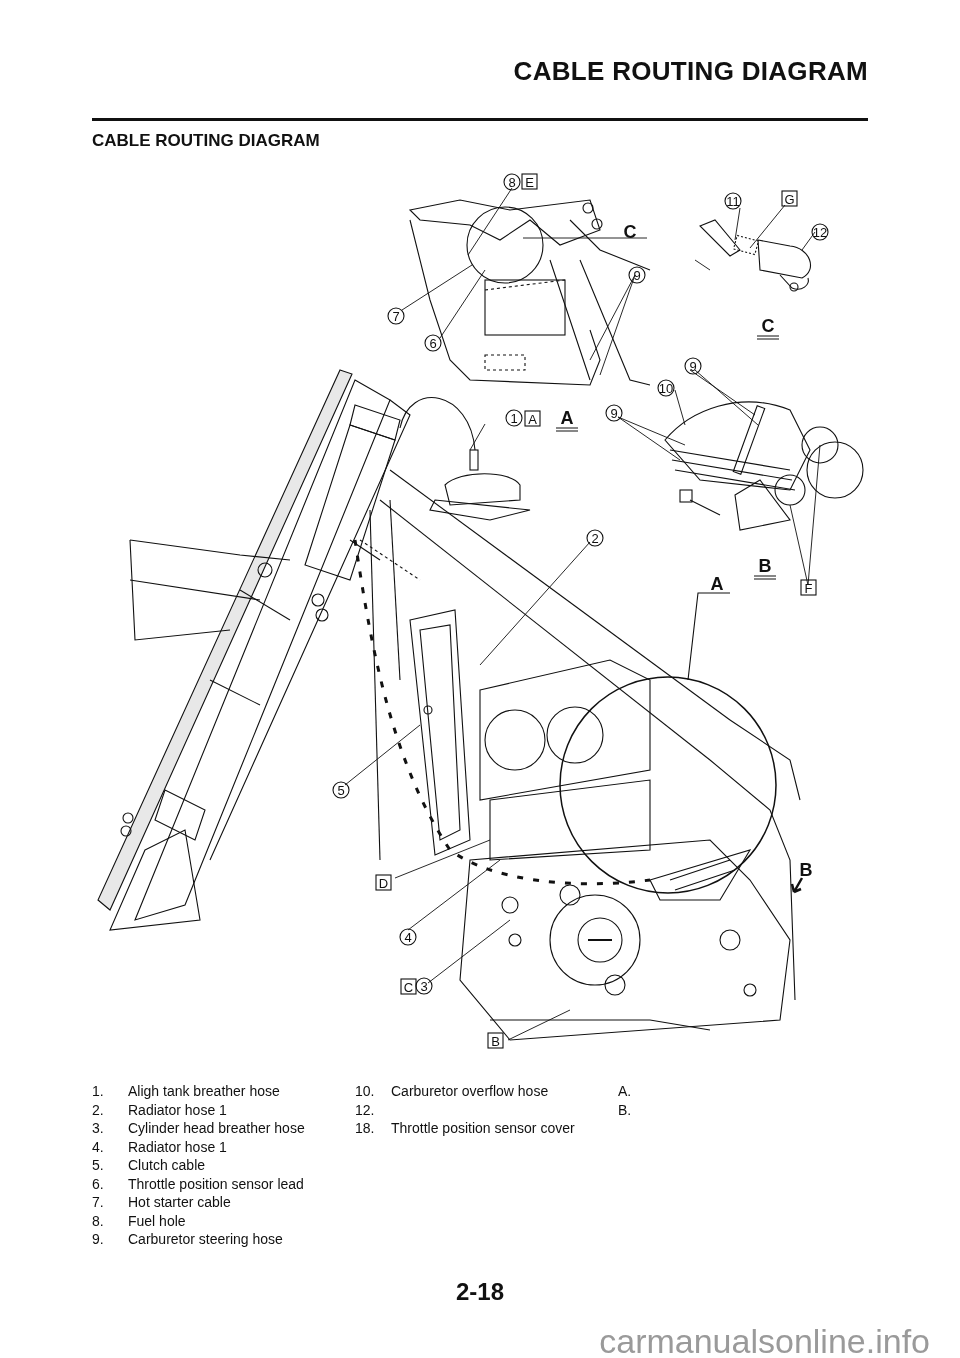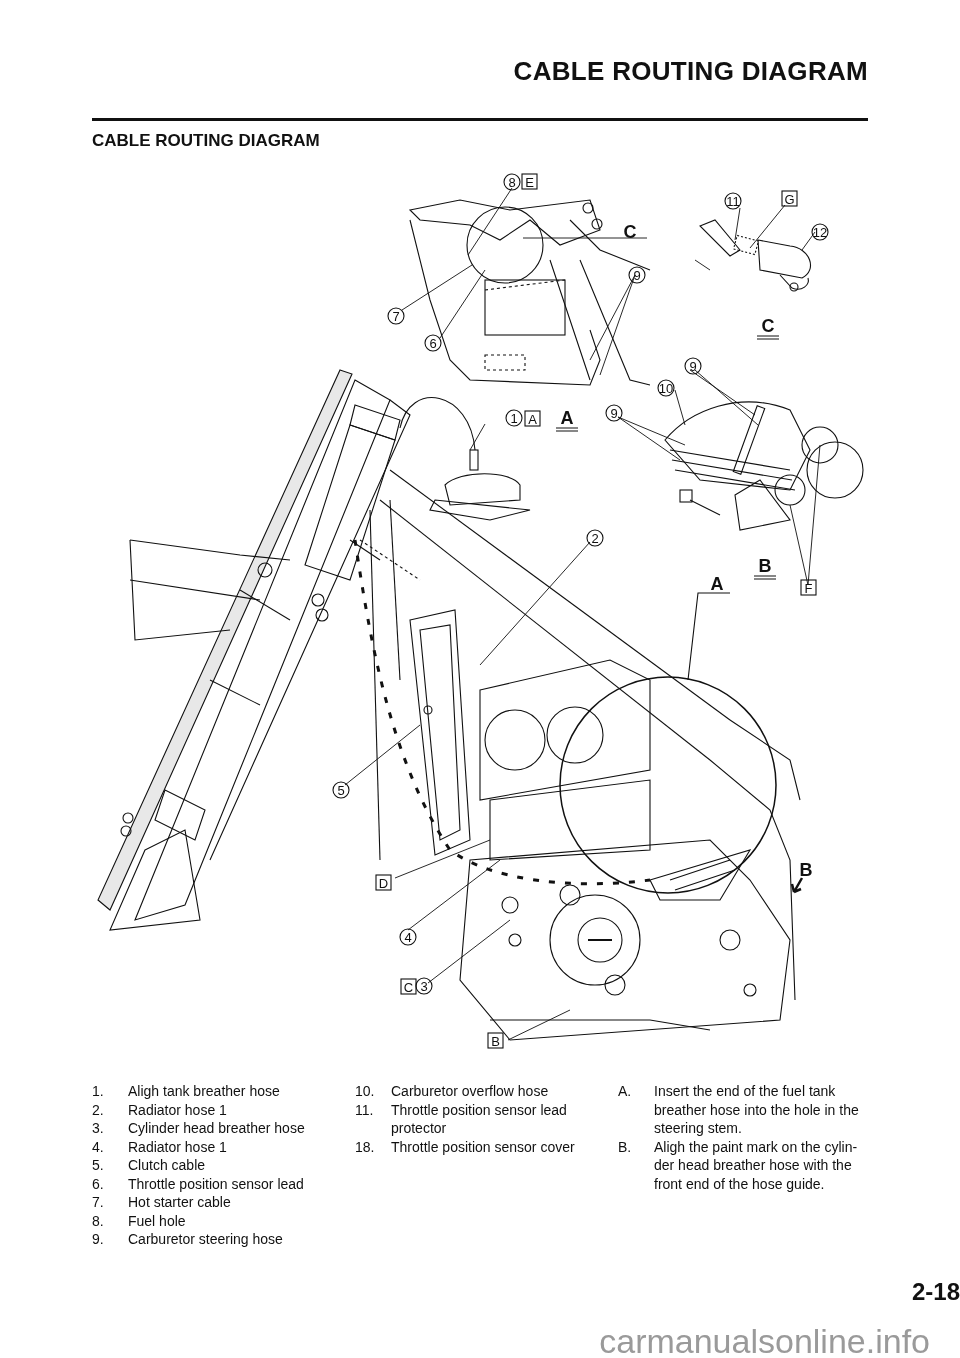--- a/index.html
+++ b/index.html
@@ -13,21 +13,21 @@
   .callout-num { font-family: "Liberation Sans", sans-serif; font-size: 13px; text-anchor: middle; dominant-baseline: central; fill: #111; }
   .callout-letter { font-family: "Liberation Sans", sans-serif; font-size: 13px; text-anchor: middle; dominant-baseline: central; fill: #111; }
   .view-letter { font-family: "Liberation Sans", sans-serif; font-size: 18px; font-weight: bold; fill: #111; text-anchor: middle; }
   .legend { position: absolute; top: 1082px; font-size: 14px; line-height: 18.5px; }
   .legend .row { display: flex; }
   .legend .num { width: 36px; flex: none; }
   .legend .txt { flex: 1; }
   .col1 { left: 92px; width: 240px; }
   .col2 { left: 355px; width: 240px; }
   .col3 { left: 618px; width: 250px; }
-  .page-num { position: absolute; left: 0; right: 0; top: 1278px; text-align: right; font-size: 24px; font-weight: bold; }
+  .page-num { position: absolute; left: 0; right: 0; top: 1278px; text-align: center; font-size: 24px; font-weight: bold; }
   .watermark { position: absolute; right: 30px; top: 1322px; font-size: 34px; color: #9a9a9a; }
 </style>
 </head>
 <body>
 
 <div class="header-title">CABLE ROUTING DIAGRAM</div>
 <div class="header-rule"></div>
 <div class="section-title">CABLE ROUTING DIAGRAM</div>
 
 <div class="diagram">
@@ -318,34 +318,31 @@
       <span class="txt">Carburetor steering hose</span>
     </div>
 </div>
 
 <div class="legend col2">
   <div class="row">
       <span class="num">10.</span>
       <span class="txt">Carburetor overflow hose</span>
     </div>
   <div class="row">
-      <span class="num">11.</span>
-      <span class="txt">Throttle position sensor lead protector</span>
+      <span class="num">12.</span>
     </div>
   <div class="row">
       <span class="num">18.</span>
       <span class="txt">Throttle position sensor cover</span>
     </div>
 </div>
 
 <div class="legend col3">
   <div class="row">
       <span class="num">A.</span>
-      <span class="txt">Insert the end of the fuel tank breather hose into the hole in the steering stem.</span>
     </div>
   <div class="row">
       <span class="num">B.</span>
-      <span class="txt">Aligh the paint mark on the cylin-der head breather hose with the front end of the hose guide.</span>
     </div>
 </div>
 
 <div class="page-num">2-18</div>
 <div class="watermark">carmanualsonline.info</div>
 
 </body></html>

